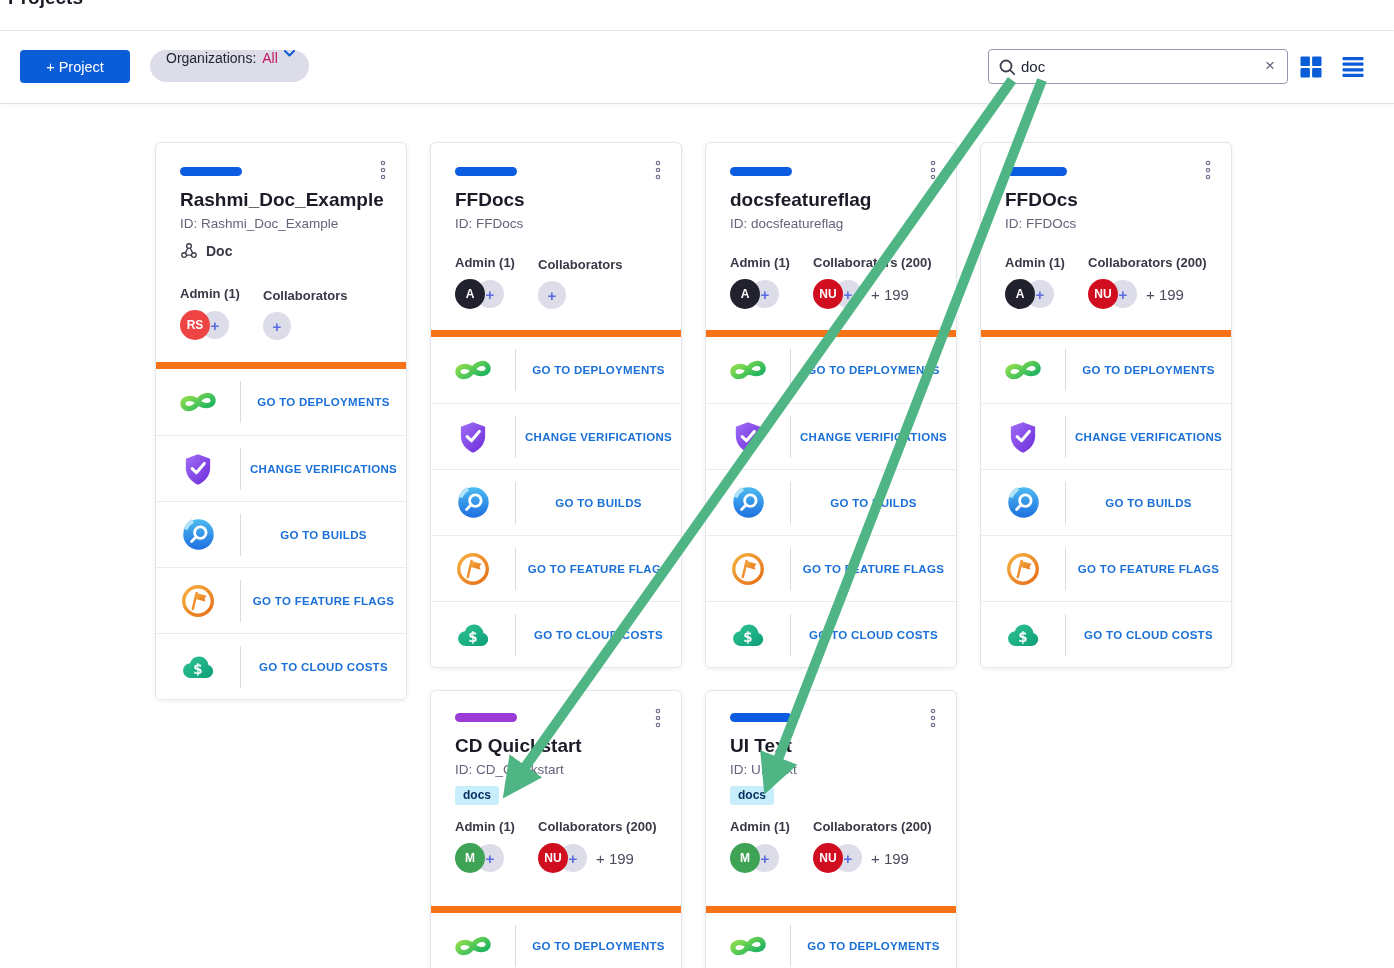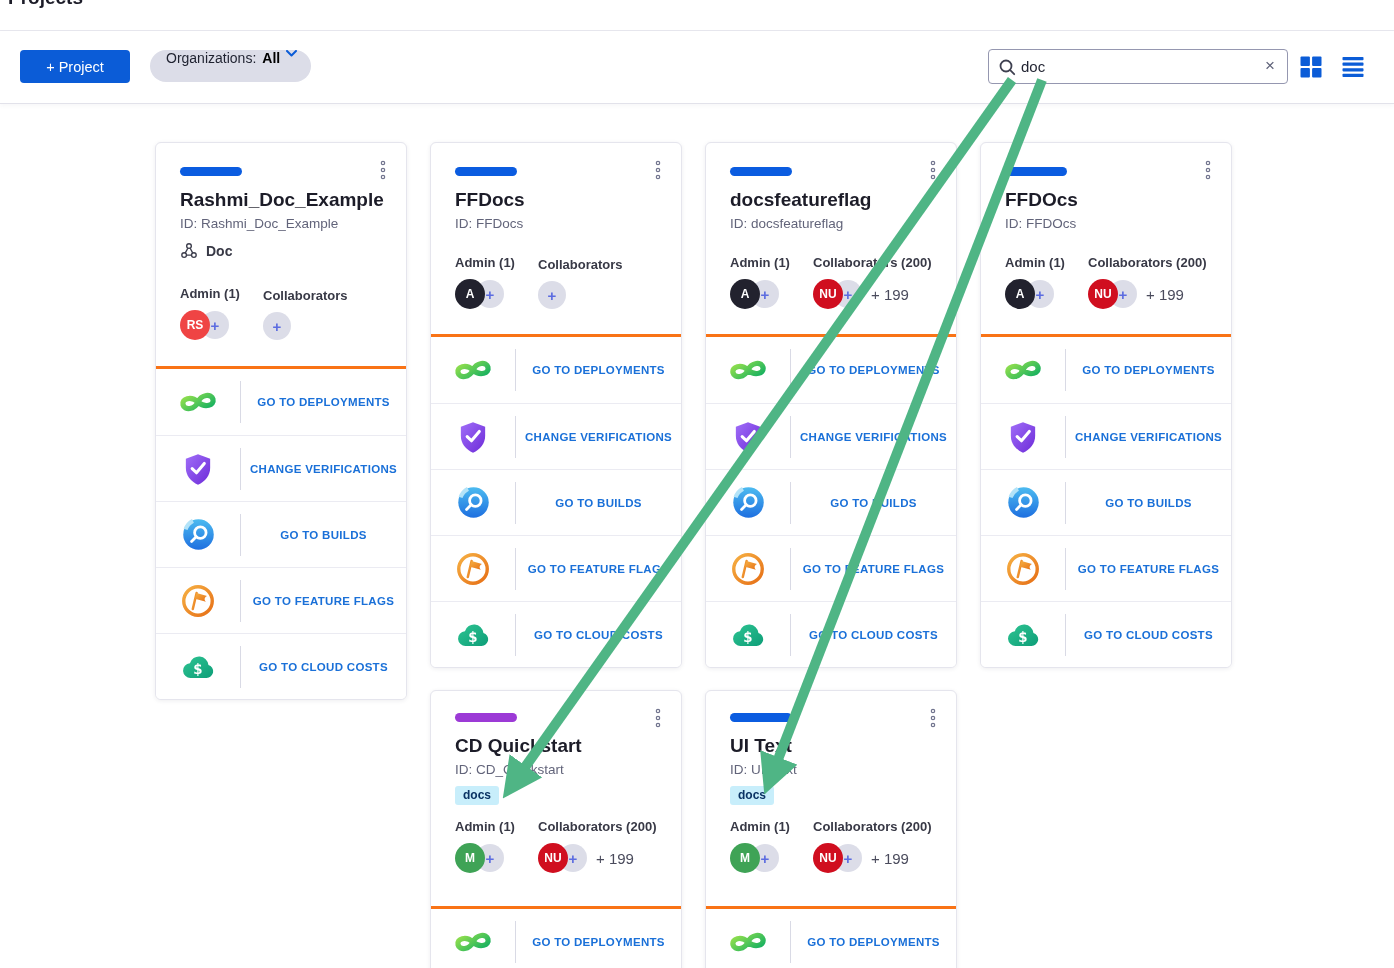--- a/index.html
+++ b/index.html
@@ -14,21 +14,21 @@
   .top-divider { position:absolute; top:30px; left:0; width:100%; height:1px; background:#e7e7ee; }
   .toolbar { position:absolute; top:31px; left:0; width:100%; height:73px; background:#fff;
              border-bottom:1px solid #e2e2ea; box-shadow:0 2px 4px rgba(96,97,112,.05); }
   .btn-primary { position:absolute; left:20px; top:19px; width:110px; height:33px;
                  background:#0b5cd7; color:#fff; border:none; border-radius:4px;
                  font-size:14.5px; font-weight:500; cursor:pointer; font-family:inherit; }
   .org-pill { position:absolute; left:150px; top:19px; height:32px; padding:0 14px 0 16px;
               background:#dcdde8; border-radius:16px; display:flex; gap:6px;
               font-size:14px; cursor:pointer; }
   .org-pill .lbl { color:#1f2230; font-weight:500; }
-  .org-pill .val { color:#000000; font-weight:700; }
+  .org-pill .val { color:#be185d; font-weight:400; }
   .searchbox { position:absolute; left:988px; top:18px; width:300px; height:35px;
                border:1px solid #9597b0; border-radius:4px; background:#fff; }
   .searchbox input { position:absolute; left:32px; top:0; width:220px; height:33px; border:none; outline:none;
                      font-size:15px; color:#1f2230; font-family:inherit; background:transparent; }
   .searchbox .mag { position:absolute; left:9px; top:8px; }
   .searchbox .clear { position:absolute; right:12px; top:6px; font-size:17px; color:#5f6279; cursor:pointer; line-height:20px; }
   .view-icon { position:absolute; top:25px; width:22px; height:22px; cursor:pointer; }
   
   .card { position:absolute; width:252px; background:#fff; border:1px solid #e5e5ed; border-radius:6px;
           box-shadow:0 1px 4px rgba(40,41,61,.08); overflow:hidden; }
@@ -49,21 +49,21 @@
   .pcol1 { width:83px; }
   .pcol2 { flex:1; }
   .plabel { font-size:13px; font-weight:600; color:#383946; white-space:nowrap; }
   .avstack { display:flex; align-items:center; margin-top:9px; }
   .avatar { width:30px; height:30px; border-radius:50%; color:#fff; font-weight:700; font-size:12px;
             display:flex; align-items:center; justify-content:center; position:relative; z-index:2; }
   .avatar.plus { width:28px; height:28px; background:#dcdde8; color:#5c6ce0; font-size:15px; font-weight:600;
                  margin-left:-9px; z-index:1; cursor:pointer; }
   .avatar.plus.solo { margin-left:0; }
   .overflow { margin-left:9px; color:#4a4b5c; font-size:15px; }
-  .actions { position:absolute; left:0; right:0; border-top:3px solid #f97316; background:#fff; }
+  .actions { position:absolute; left:0; right:0; border-top:7px solid #f97316; background:#fff; }
   .actions.pin-bottom { bottom:0; }
   .arow { height:66px; display:flex; align-items:center; cursor:pointer; }
   .arow + .arow { border-top:1px solid #ebebf2; }
   .aicon { width:84px; display:flex; justify-content:center; }
   .vdiv { width:1px; height:42px; background:#d9dae5; }
   .alink { flex:1; text-align:center; font-size:11.5px; font-weight:700; color:#1a70d8; letter-spacing:.3px; }
   
   #arrows { position:absolute; inset:0; z-index:40; pointer-events:none; }
 </style>
 </head>

